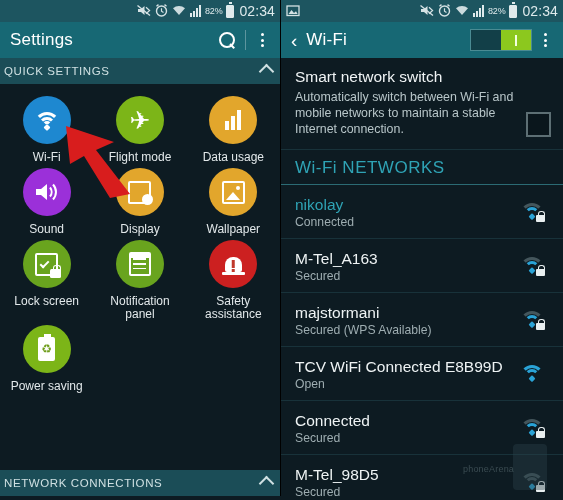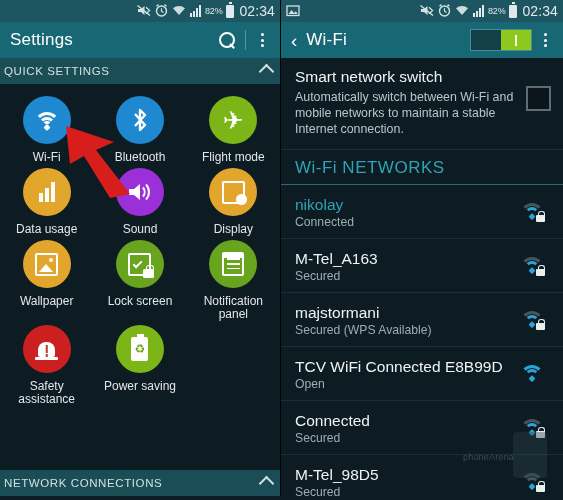--- a/index.html
+++ b/index.html
@@ -179,21 +179,21 @@
     background:#fff; position:relative;
     display:flex; align-items:center; justify-content:center;
   }
   .batt-ico::before {
     content:''; position:absolute; top:-5px; left:4px; width:7px; height:3px; background:#fff;
   }
   .recyc { font-size:12px; color:#6f9d1b; line-height:1; }
 
   
   .smart-row {
-    display:flex; align-items:flex-start; padding: 10px 12px 12px 14px;
+    display:flex; align-items:flex-end; padding: 10px 12px 12px 14px;
     border-bottom: 1px solid #18323a;
   }
   .smart-txt { flex:1; padding-right:8px; }
   .smart-title { color:#f0f4f5; font-size: 15.5px; margin-bottom: 3px; }
   .smart-sub { color:#b8c6c9; font-size: 12.4px; line-height: 16px; }
   .cbox {
     width: 25px; height: 25px; border: 2px solid #5d6f74;
     background: #0a161c; margin-top: 18px; flex: none;
   }
   .net-head {
@@ -231,21 +231,21 @@
   .locksm::before {
     content:''; position:absolute; left:2px; top:-3.5px; width:5px; height:5px;
     border:1.5px solid #e8eff0; border-bottom:none; border-radius:3px 3px 0 0;
   }
 
   
   .arrow-anno { position:absolute; left:52px; top:120px; width:105px; height:78px; pointer-events:none; }
 
   
   .watermark {
-    position:absolute; right:6px; bottom:20px; width:96px; height:44px;
+    position:absolute; right:6px; bottom:8px; width:96px; height:44px;
     pointer-events:none; opacity:.55;
   }
   .wm-text {
     position:absolute; left:2px; top:20px; font-size:9px; color:#5d7076;
     letter-spacing:.2px;
   }
   .wm-phone {
     position:absolute; right:10px; top:0px; width:34px; height:46px;
     background:#2b4149; border-radius:4px; opacity:.75;
   }
@@ -315,28 +315,20 @@
           <span class="arcs">
               <b></b>
               <b></b>
               <b></b>
               <u></u>
             </span>
         </div>
         <div class="lbl">Wi-Fi</div>
       </div>
 
-      <div class="tile">
-        <div class="circ" style="background:#1e88d0">
-          <svg width="20" height="28" viewBox="0 0 20 28">
-              <path d="M5 8 L15 19 L10 24 V4 L15 9 L5 20" stroke="#fff" stroke-width="2.4" fill="none" stroke-linejoin="round"></path>
-            </svg>
-        </div>
-        <div class="lbl">Bluetooth</div>
-      </div>
 
       <div class="tile">
         <div class="circ" style="background:#7cb518">
           <span class="plane">✈</span>
         </div>
         <div class="lbl">Flight mode</div>
       </div>
 
       <div class="tile">
         <div class="circ" style="background:#e2a62c">

